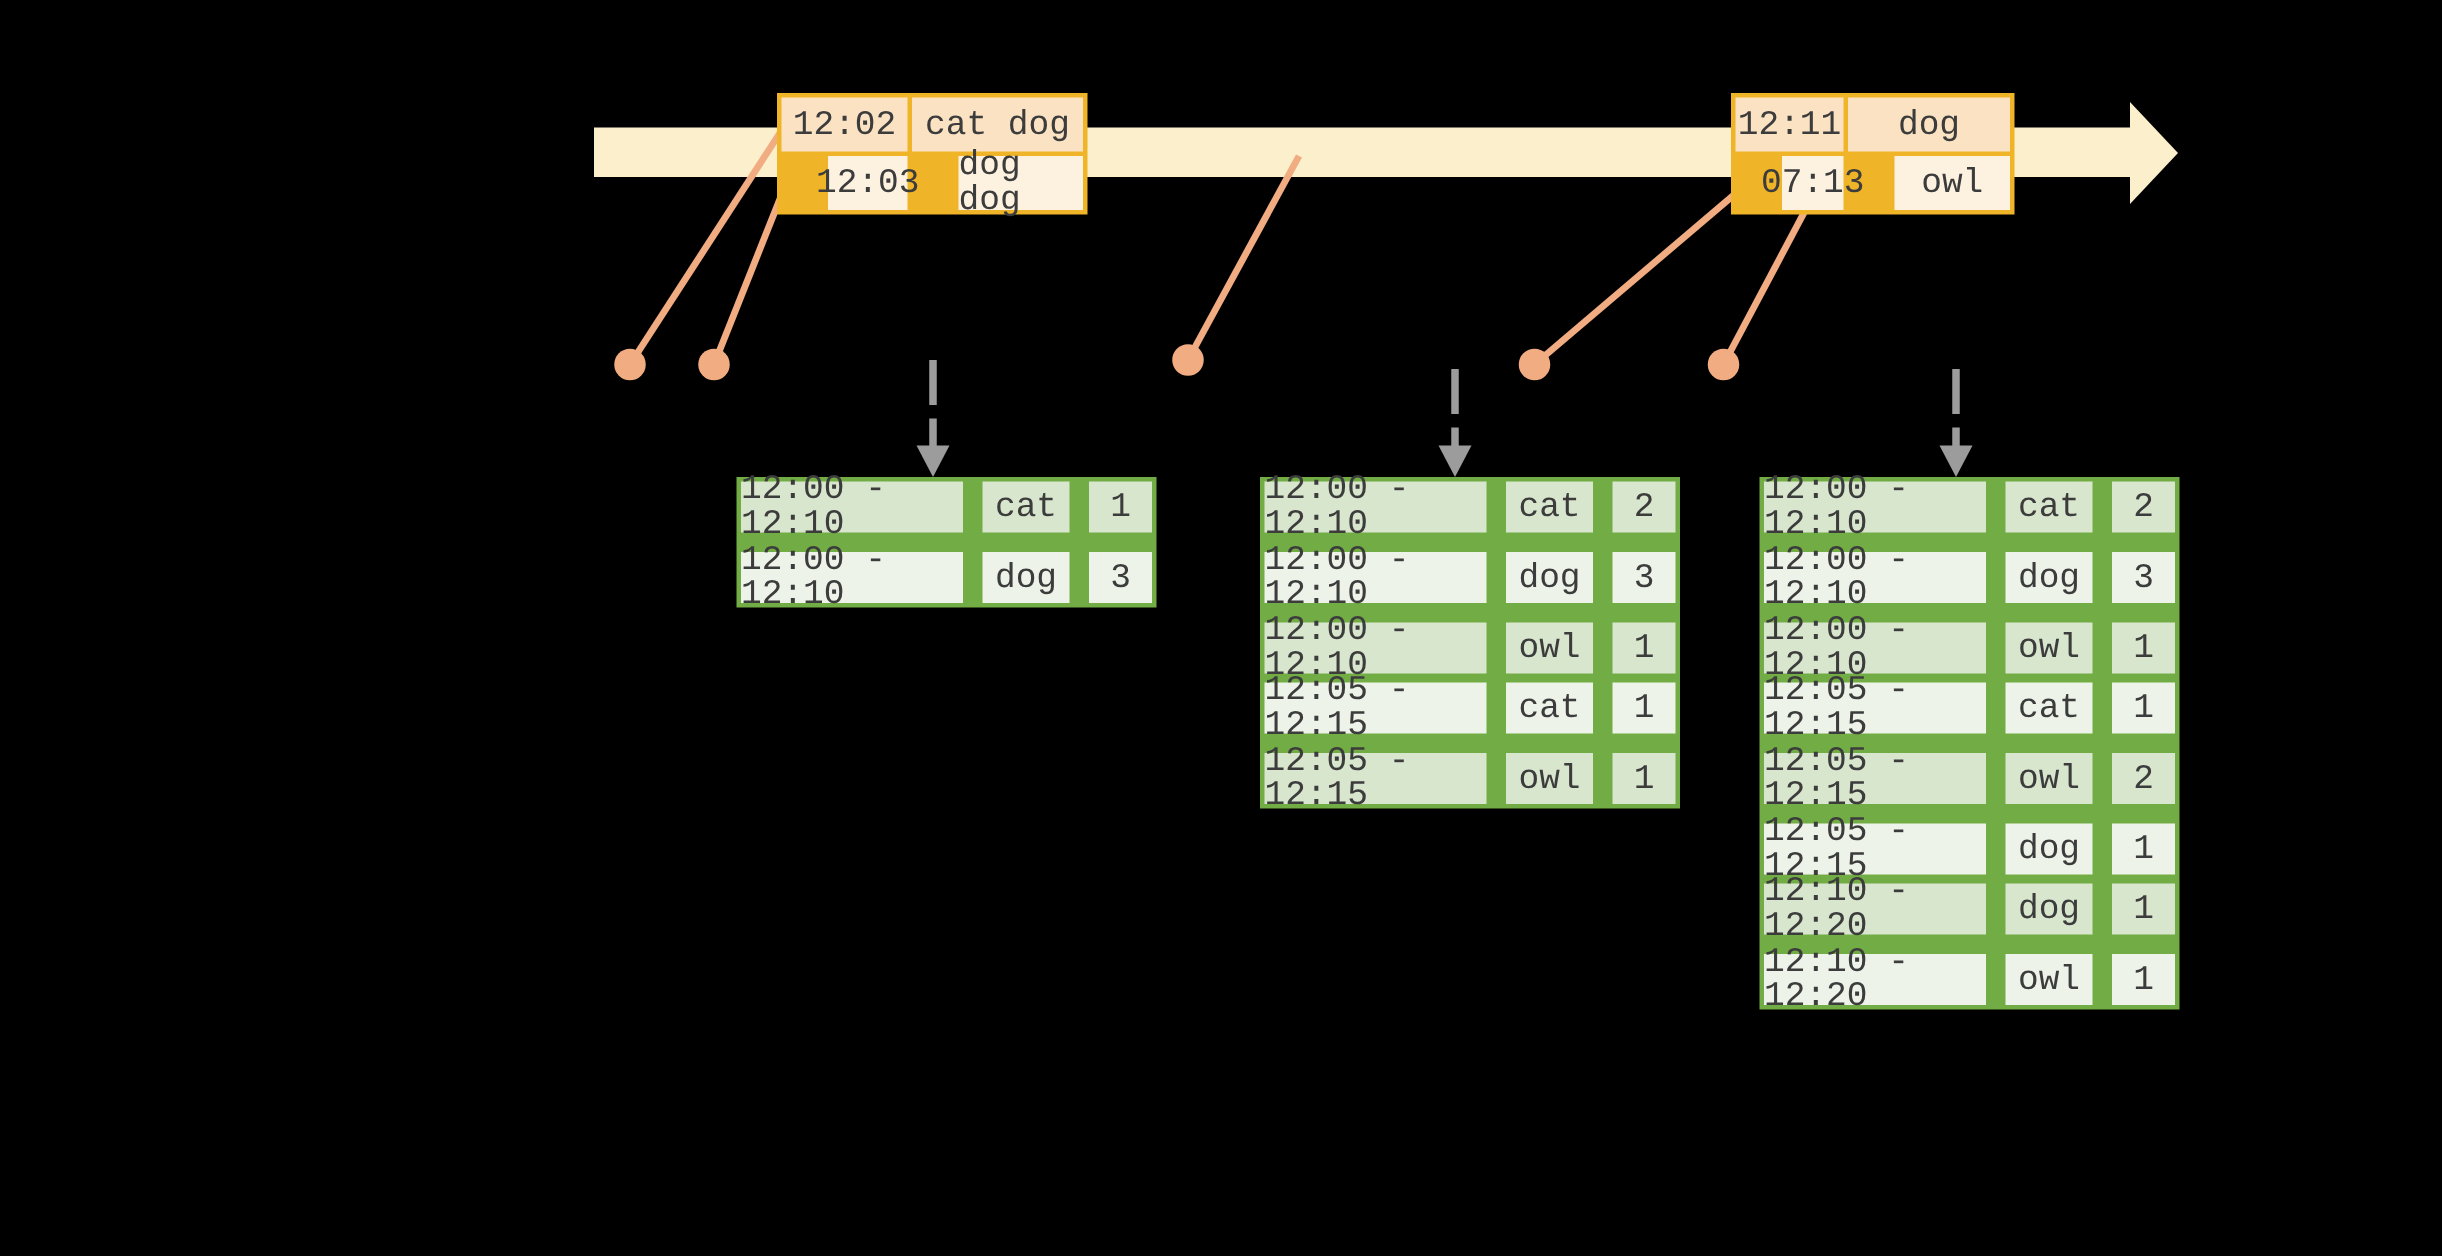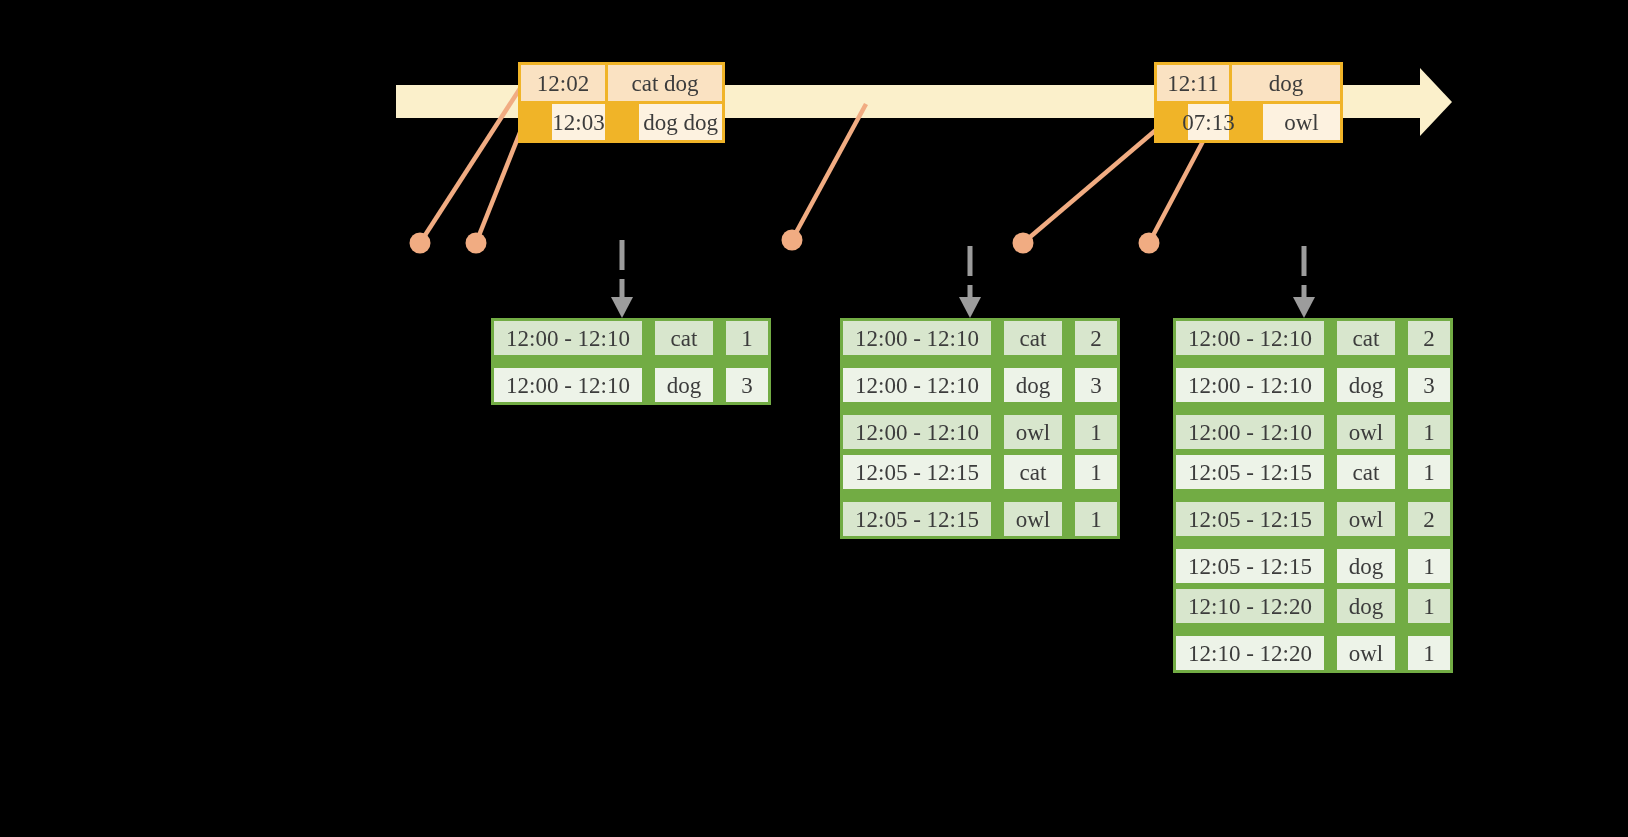--- a/index.html
+++ b/index.html
@@ -1,17 +1,17 @@
 <!DOCTYPE html>
 <html style="--background: #000000; --timeline-band: #fbf0cb; --event-border: #f0b428; --event-row-odd: #fae2c2; --event-row-even: #fdf2e0; --connector: #f1ac82; --trigger-arrow: #9c9c9c; --result-border: #72ac44; --result-row-odd: #d8e6cd; --result-row-even: #edf3e8; --text: #3c3c3c;"><head>
 <meta charset="utf-8">
 <style>
   html,body{margin:0;padding:0;background:#000;}
   #stage{position:relative;width:1628px;height:837px;background:var(--background,#000);overflow:hidden;
-         font-family:Liberation Serif, serif;color:var(--text,#3c3c3c);}
+         font-family:Liberation Mono, monospace;color:var(--text,#3c3c3c);}
   #lines{position:absolute;left:0;top:0;}
 
   
   .etable{position:absolute;background:var(--event-border,#f0b428);padding:3px;display:grid;gap:3px;}
   #etable-1{left:518px;top:62px;grid-template-columns:84px 114px;}
   #etable-2{left:865px;top:81px;grid-template-columns:84px 90px;}
   #etable-3{left:1154px;top:62px;grid-template-columns:72px 108px;}
   .ecell{height:36px;display:flex;align-items:center;justify-content:center;font-size:23px;line-height:1;}
   .edark{background:var(--event-row-odd,#fae2c2);}
   .elight{background:var(--event-row-even,#fdf2e0);margin-left:31px;}

